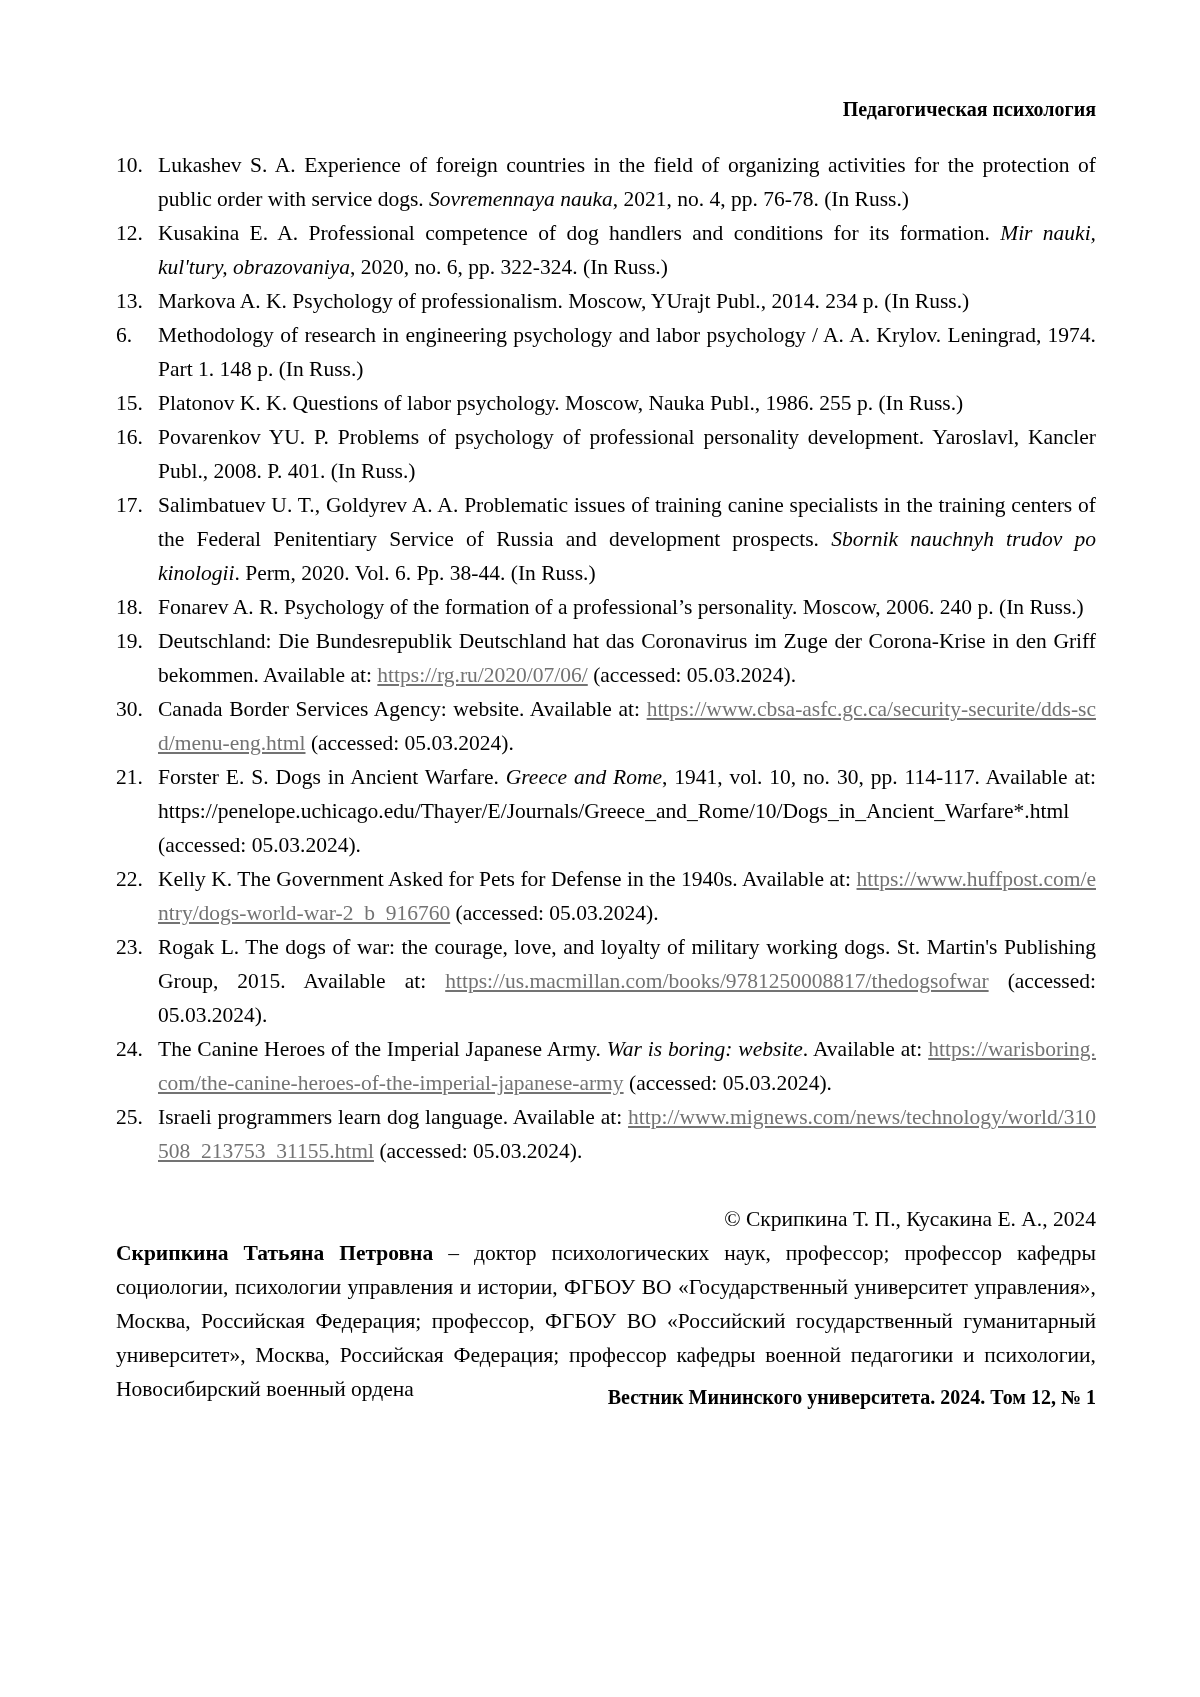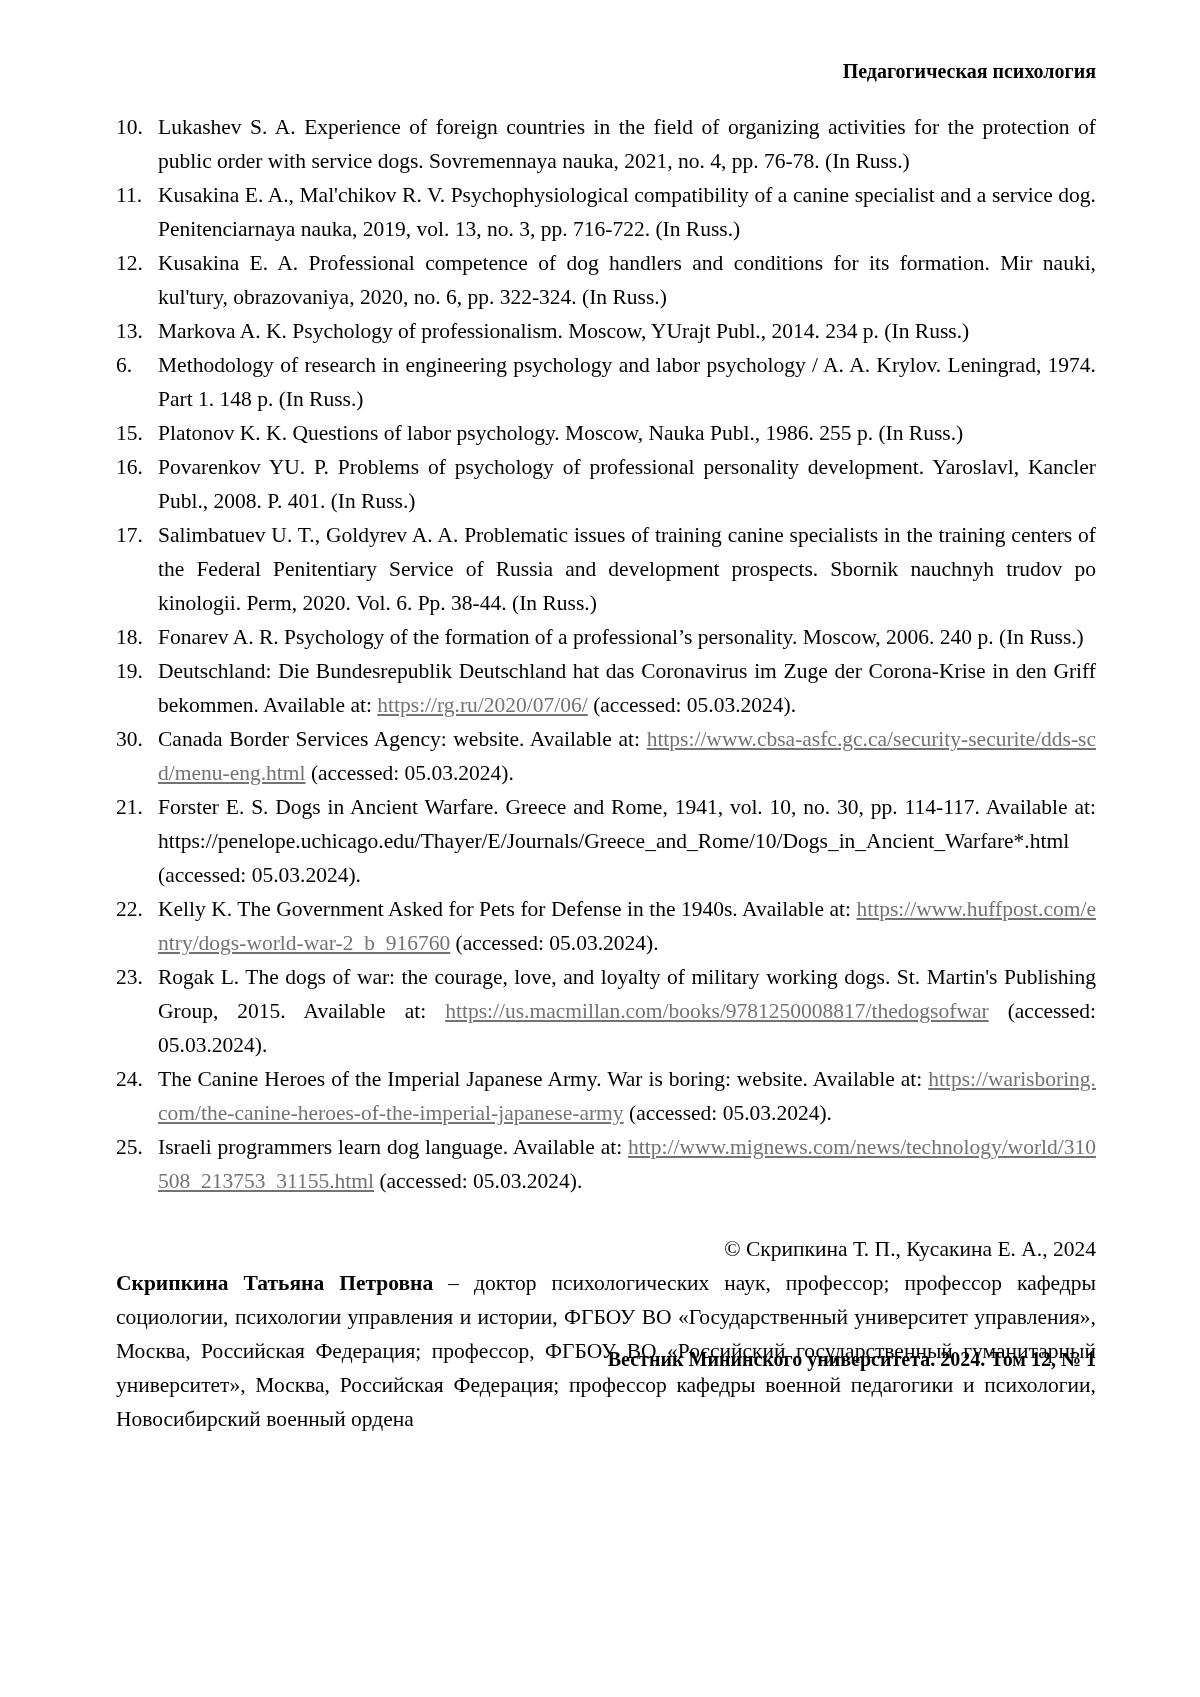--- a/index.html
+++ b/index.html
@@ -12,20 +12,21 @@
     width: 1200px;
     height: 1450px;
     background: #ffffff;
     font-family: "Liberation Serif", "DejaVu Serif", serif;
     font-size: 21.5px;
     line-height: 34px;
     color: #000000;
     box-sizing: border-box;
     padding: 58px 104px 0 116px;
     overflow: hidden;
+    margin-top: 38px;
   }
   .running-header {
     text-align: right;
     font-weight: bold;
     font-size: 20px;
     line-height: 26px;
     margin-bottom: 26px;
   }
   ol.references {
     list-style: none;
@@ -37,20 +38,21 @@
     padding-left: 42px;
     text-align: justify;
     overflow-wrap: break-word;
   }
   .ref-num {
     position: absolute;
     left: 0;
     top: 0;
   }
   .it {
+    font-style: italic;
   }
   a.ref-link {
     color: #737373;
     text-decoration: underline;
     word-break: break-all;
   }
   .copyright {
     margin: 34px 0 0 0;
     text-align: right;
   }
@@ -79,21 +81,20 @@
 </style>
 </head>
 <body>
 
 <div class="page">
 
   <div class="running-header">Педагогическая психология</div>
 
   <ol class="references" id="refs">
       <li><span class="ref-num">10.</span><span>Lukashev S. A. Experience of foreign countries in the field of organizing activities for the protection of public order with service dogs. </span><span class="it">Sovremennaya nauka</span><span>, 2021, no. 4, pp. 76-78. (In Russ.)</span></li>
-      <li><span class="ref-num">11.</span><span>Kusakina E. A., Mal'chikov R. V. Psychophysiological compatibility of a canine specialist and a service dog. </span><span class="it">Penitenciarnaya nauka</span><span>, 2019, vol. 13, no. 3, pp. 716-722. (In Russ.)</span></li>
       <li><span class="ref-num">12.</span><span>Kusakina E. A. Professional competence of dog handlers and conditions for its formation. </span><span class="it">Mir nauki, kul'tury, obrazovaniya</span><span>, 2020, no. 6, pp. 322-324. (In Russ.)</span></li>
       <li><span class="ref-num">13.</span><span>Markova A. K. Psychology of professionalism. Moscow, YUrajt Publ., 2014. 234 p. (In Russ.)</span></li>
       <li><span class="ref-num">6.</span><span>Methodology of research in engineering psychology and labor psychology / A. A. Krylov. Leningrad, 1974. Part 1. 148 p. (In Russ.)</span></li>
       <li><span class="ref-num">15.</span><span>Platonov K. K. Questions of labor psychology. Moscow, Nauka Publ., 1986. 255 p. (In Russ.)</span></li>
       <li><span class="ref-num">16.</span><span>Povarenkov YU. P. Problems of psychology of professional personality development. Yaroslavl, Kancler Publ., 2008. P. 401. (In Russ.)</span></li>
       <li><span class="ref-num">17.</span><span>Salimbatuev U. T., Goldyrev A. A. Problematic issues of training canine specialists in the training centers of the Federal Penitentiary Service of Russia and development prospects. </span><span class="it">Sbornik nauchnyh trudov po kinologii</span><span>. Perm, 2020. Vol. 6. Pp. 38-44. (In Russ.)</span></li>
       <li><span class="ref-num">18.</span><span>Fonarev A. R. Psychology of the formation of a professional’s personality. Moscow, 2006. 240 p. (In Russ.)</span></li>
       <li><span class="ref-num">19.</span><span>Deutschland: Die Bundesrepublik Deutschland hat das Coronavirus im Zuge der Corona-Krise in den Griff bekommen. Available at: </span><a class="ref-link" href="#">https://rg.ru/2020/07/06/</a><span> (accessed: 05.03.2024).</span></li>
       <li><span class="ref-num">30.</span><span>Canada Border Services Agency: website. Available at: </span><a class="ref-link" href="#">https://www.cbsa-asfc.gc.ca/security-securite/dds-scd/menu-eng.html</a><span> (accessed: 05.03.2024).</span></li>
       <li><span class="ref-num">21.</span><span>Forster E. S. Dogs in Ancient Warfare. </span><span class="it">Greece and Rome</span><span>, 1941, vol. 10, no. 30, pp. 114-117. Available at: https://penelope.uchicago.edu/Thayer/E/Journals/Greece_and_Rome/10/Dogs_in_Ancient_Warfare*.html (accessed: 05.03.2024).</span></li>

